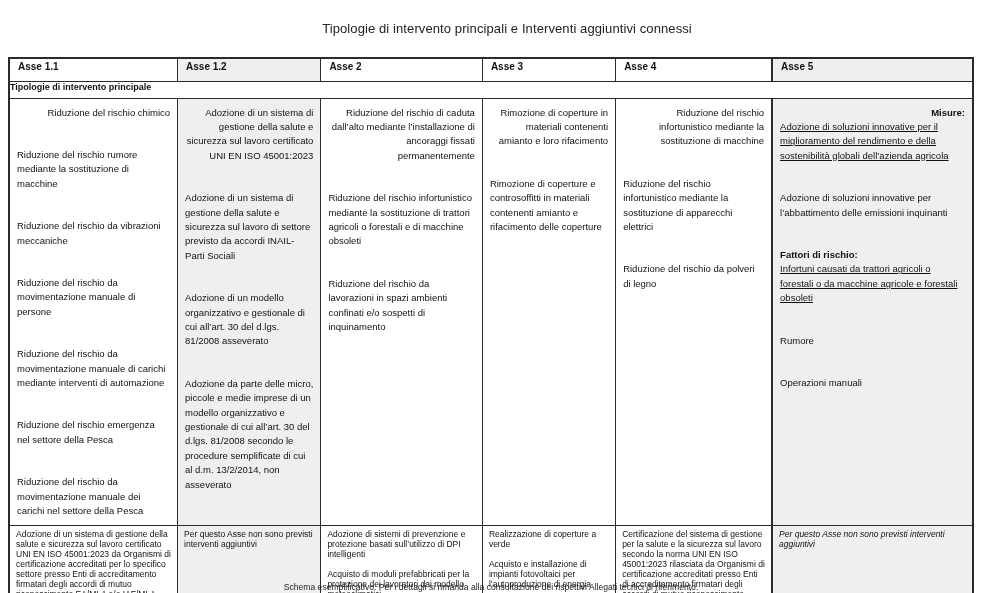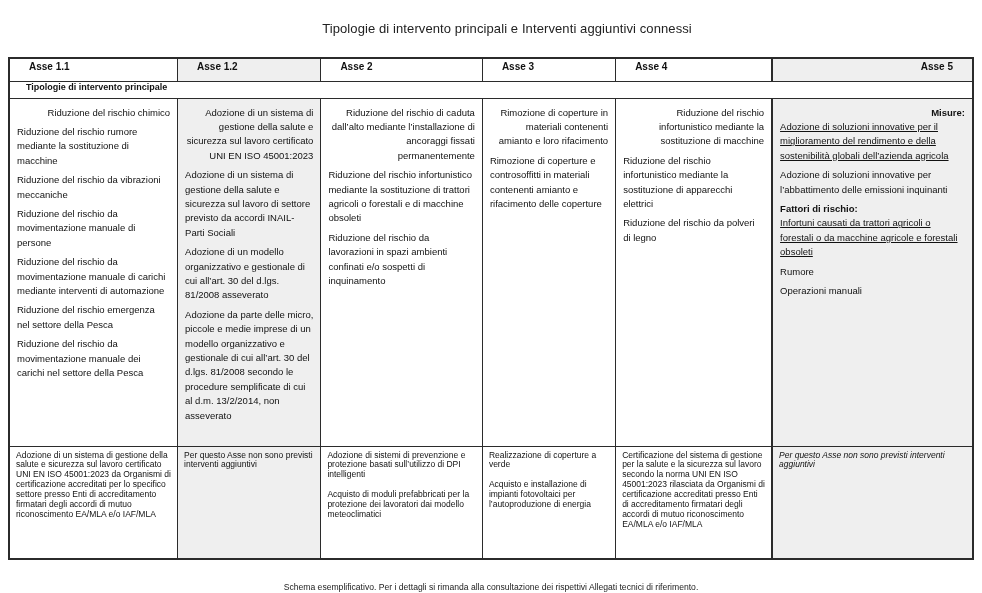--- a/index.html
+++ b/index.html
@@ -23,33 +23,33 @@
     table-layout: fixed;
     border: 2px solid var(--border, #2b2b2b);
   }
   table.asse-table th, table.asse-table td {
     border: 1px solid var(--border, #2b2b2b);
     vertical-align: top;
     text-align: left;
   }
   th.col-head {
     height: 23px; vertical-align: middle; text-align: center;
-    font-size: 10px; font-weight: bold; padding: 2px 19px;
+    font-size: 10px; font-weight: bold; padding: 2px 8px;
   }
   td.section {
     text-align: center; font-weight: bold; font-size: 9px;
-    vertical-align: middle; background: #fff; padding-left: 16px;
+    vertical-align: middle; background: #fff;
   }
   td.section.sec1 { height: 17px; }
   td.section.sec2 { height: 22px; }
   td.main-cell {
     height: 348px; padding: 7px 7px;
     font-size: 9.5px; line-height: 14.4px;
   }
-  td.main-cell p { margin-top: 5px; }
+  td.main-cell p { margin-top: 28px; }
   td.main-cell p:first-child { margin-top: 0; text-align: right; }
   td.add-cell {
     height: 113px; padding: 4px 6px;
     font-size: 8.5px; line-height: 9.9px;
   }
   td.add-cell p { margin-top: 9.9px; }
   td.add-cell p:first-child { margin-top: 0; }
   td p.attached { margin-top: 0 !important; text-decoration: underline; }
   td p.b { font-weight: bold; }
   td p.i { font-style: italic; }
@@ -67,21 +67,21 @@
   <div class="doc-title">Tipologie di intervento principali e Interventi aggiuntivi connessi</div>
 
   <table class="asse-table">
     <thead>
       <tr id="header-row">
           <th class="col-head" style="width: 167px;">Asse 1.1</th>
           <th class="col-head hl" style="width: 142px;">Asse 1.2</th>
           <th class="col-head" style="width: 160px;">Asse 2</th>
           <th class="col-head" style="width: 132px;">Asse 3</th>
           <th class="col-head" style="width: 155px;">Asse 4</th>
-          <th class="col-head hl emph" style="width: 199px; text-align: right;">Asse 5</th>
+          <th class="col-head hl emph" style="width: 199px;">Asse 5</th>
         </tr>
     </thead>
     <tbody>
       <tr>
         <td class="section sec1" colspan="6">Tipologie di intervento principale</td>
       </tr>
       <tr id="main-row">
           <td class="main-cell">
             <p>Riduzione del rischio chimico</p>
             <p>Riduzione del rischio rumore mediante la sostituzione di macchine</p>

